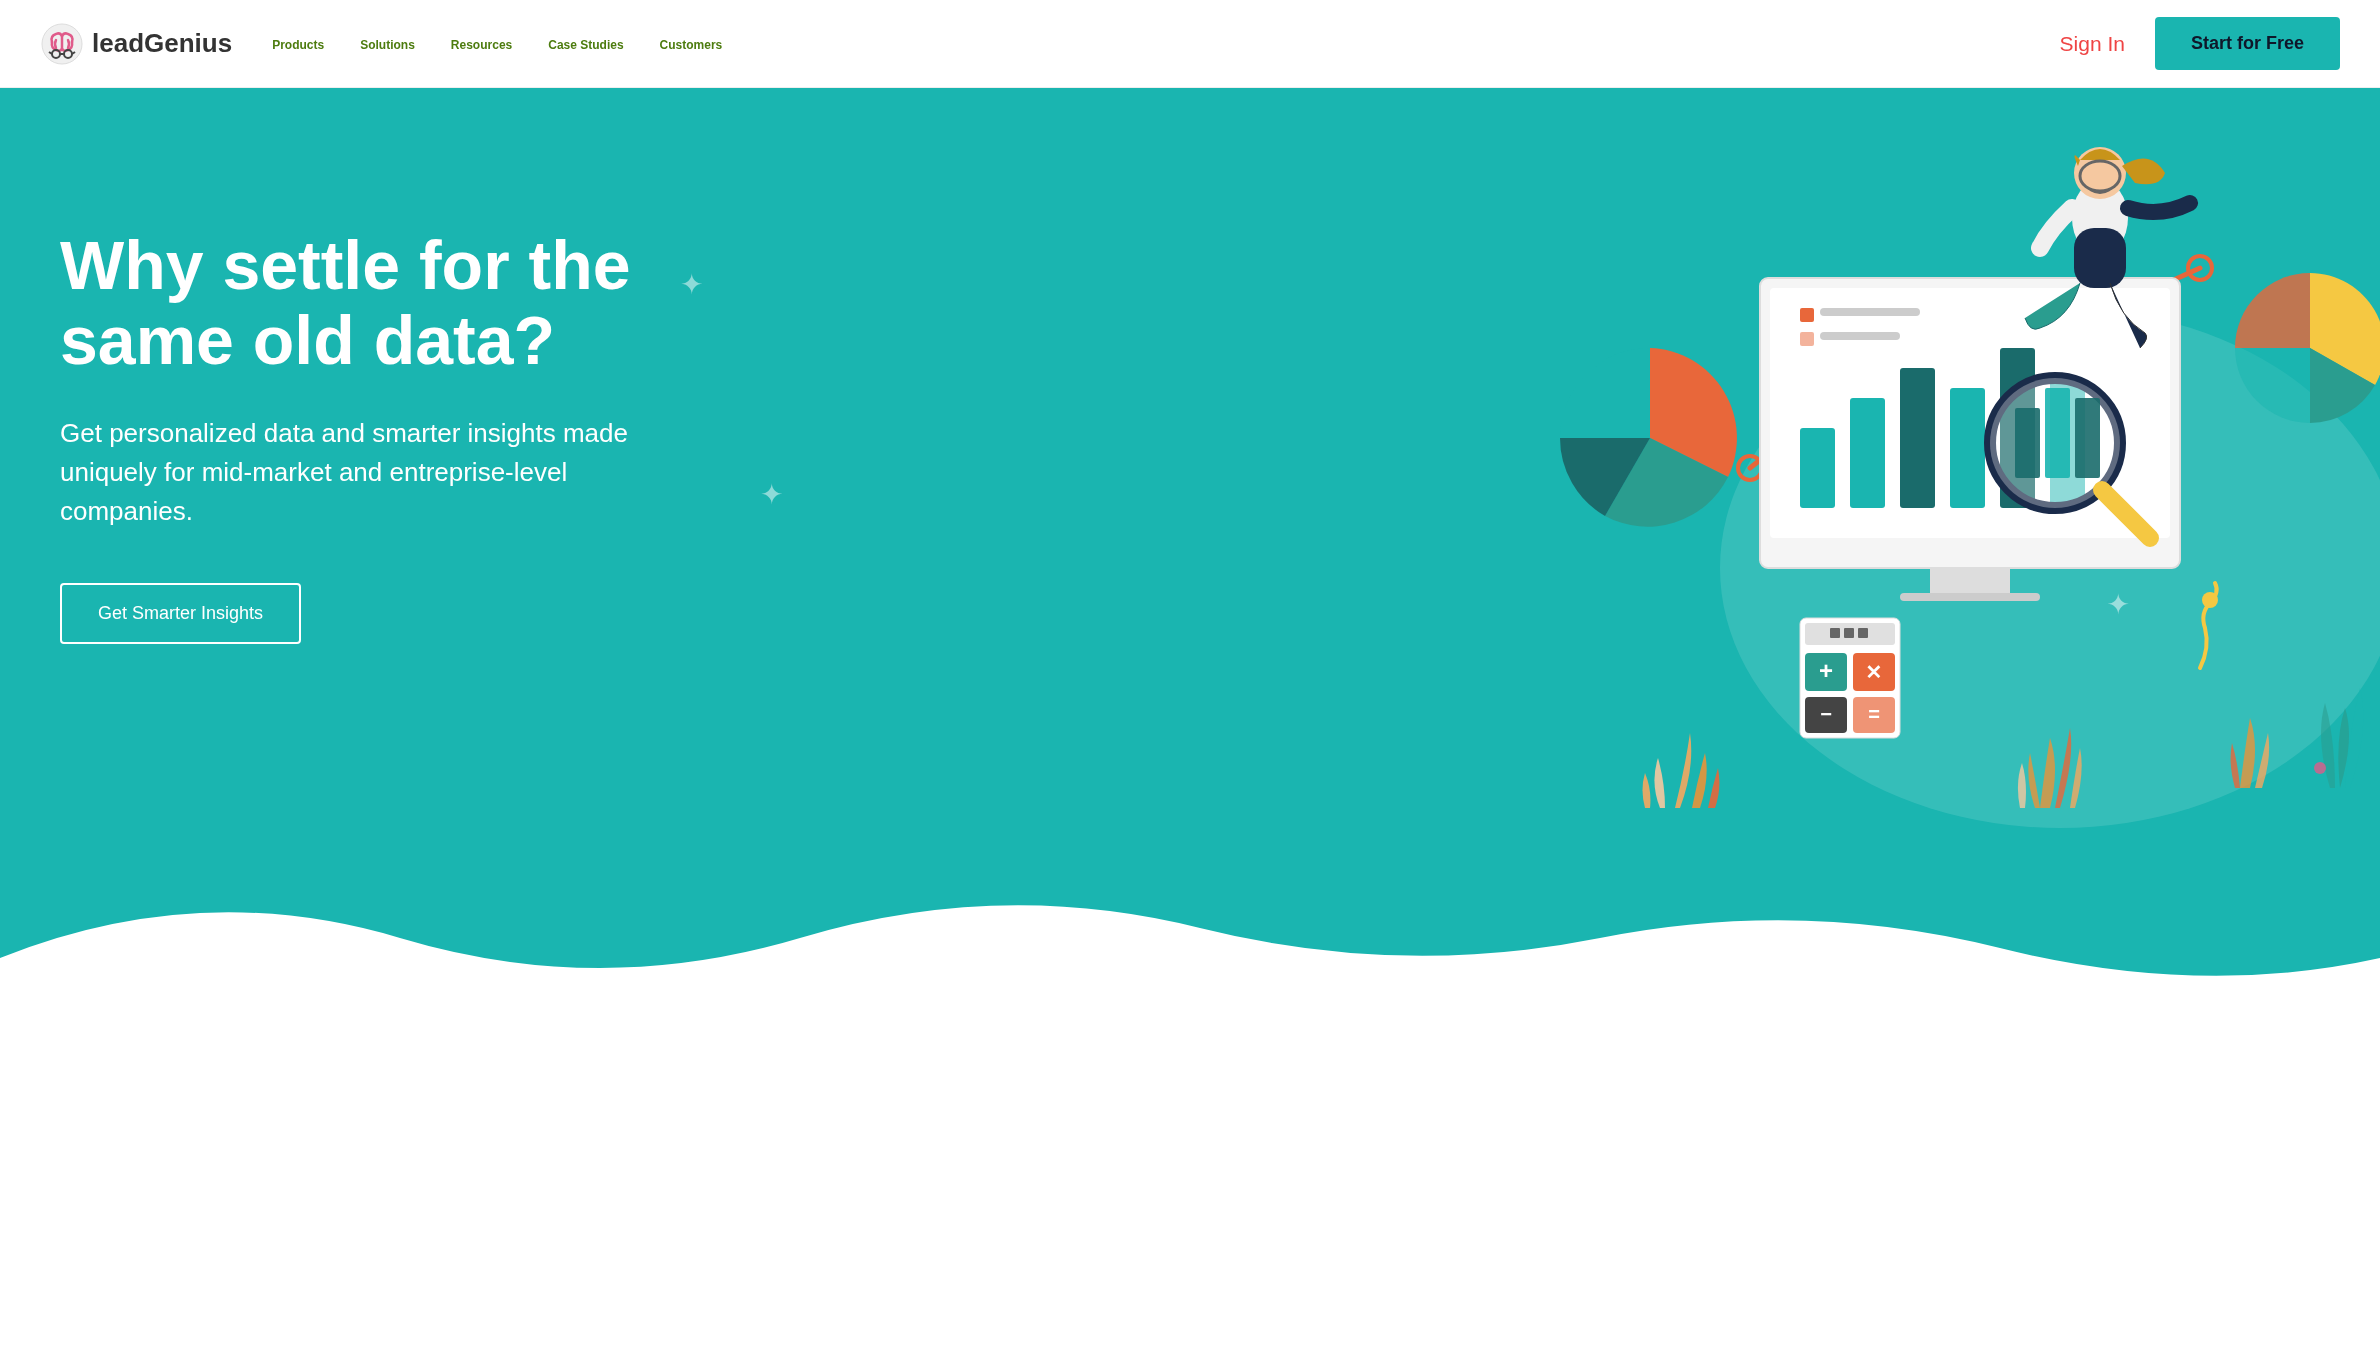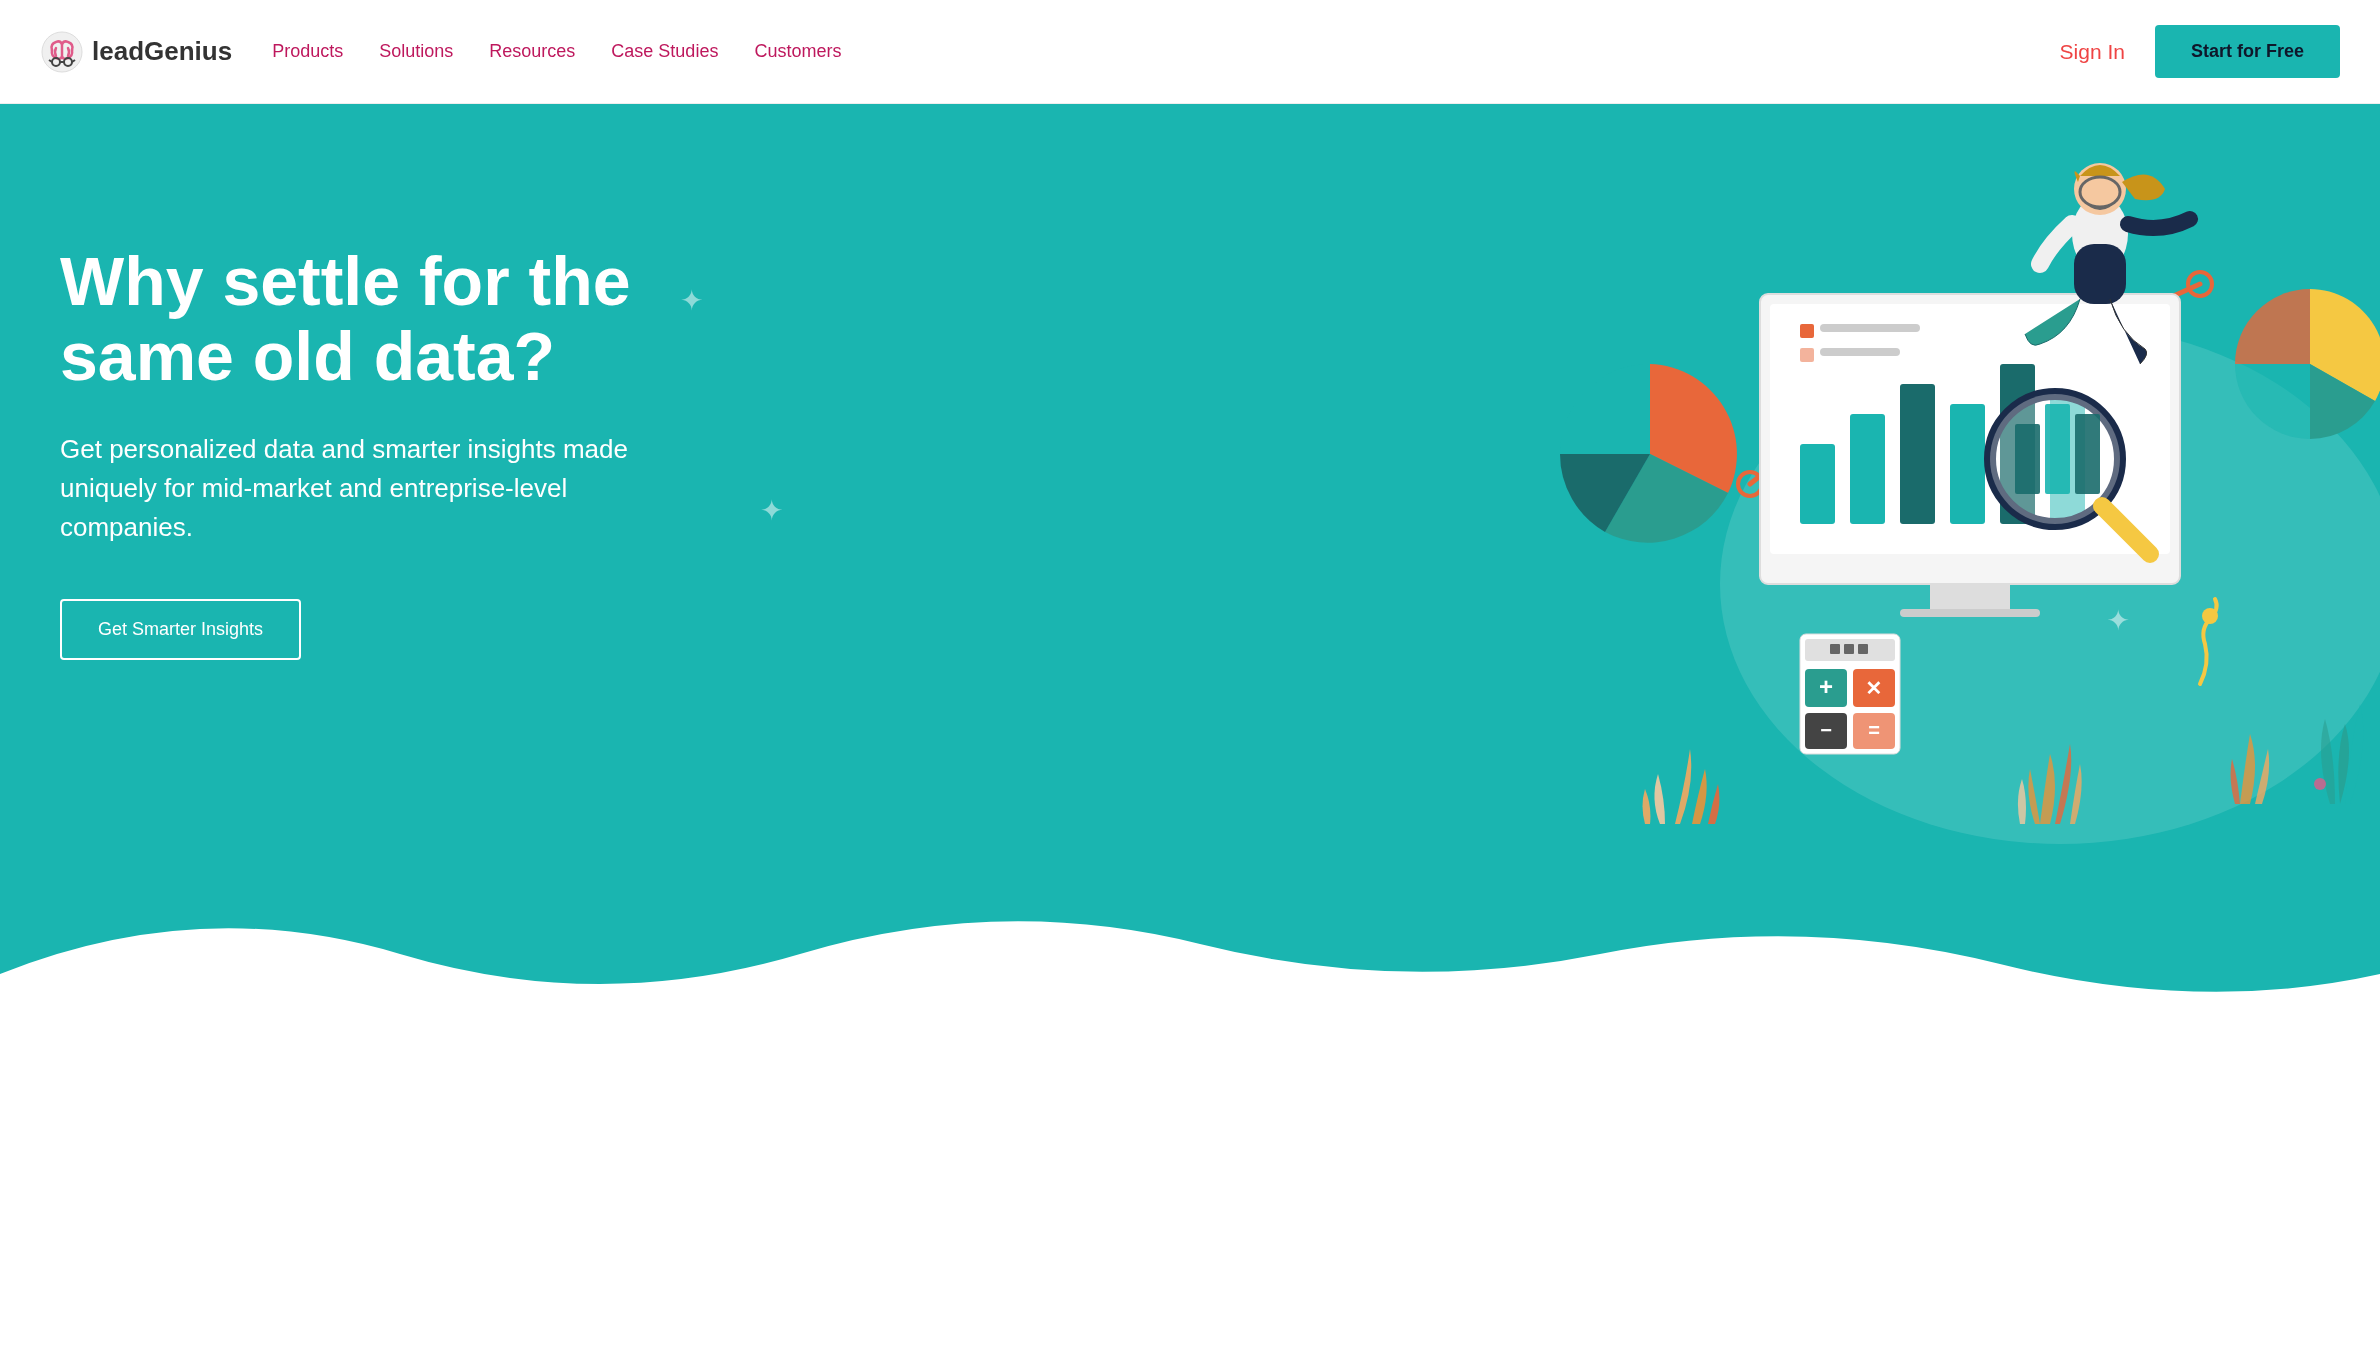--- a/index.html
+++ b/index.html
@@ -4,21 +4,21 @@
   <style>
     * { margin: 0; padding: 0; box-sizing: border-box; }
     body { font-family: 'Helvetica Neue', Arial, sans-serif; overflow-x: hidden; }
 
     
     .navbar {
       display: flex;
       align-items: center;
       justify-content: space-between;
       padding: 0 40px;
-      height: 104px;
+      height: 88px;
       background: #fff;
       border-bottom: 1px solid #eee;
       position: relative;
       z-index: 10;
     }
     .navbar-left {
       display: flex;
       align-items: center;
       gap: 40px;
     }
@@ -41,23 +41,23 @@
       font-weight: 700;
     }
     .nav-links {
       display: flex;
       align-items: center;
       gap: 36px;
       list-style: none;
     }
     .nav-links li a {
       text-decoration: none;
-      color: #be185d;
-      font-size: 18px;
-      font-weight: 400;
+      color: #4d7c0f;
+      font-size: 12px;
+      font-weight: 700;
     }
     .navbar-right {
       display: flex;
       align-items: center;
       gap: 30px;
     }
     .signin-link {
       text-decoration: none;
       color: #ef4444;
       font-size: 21px;

